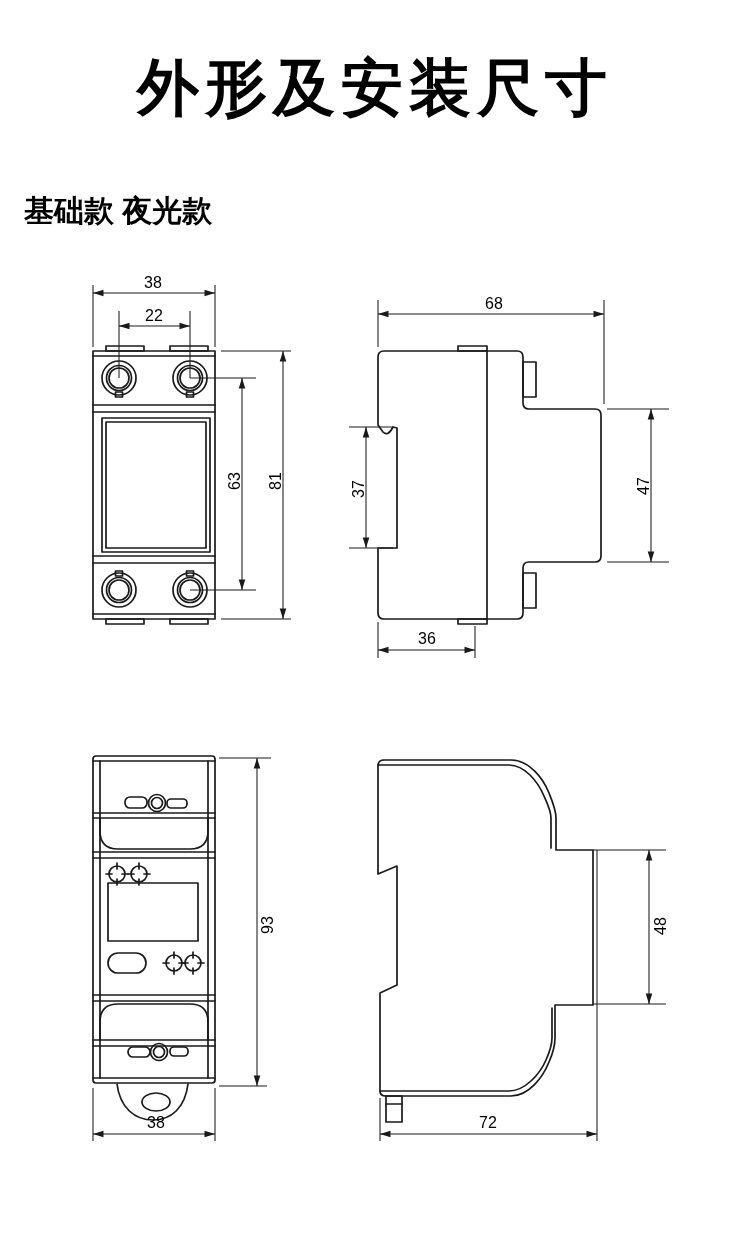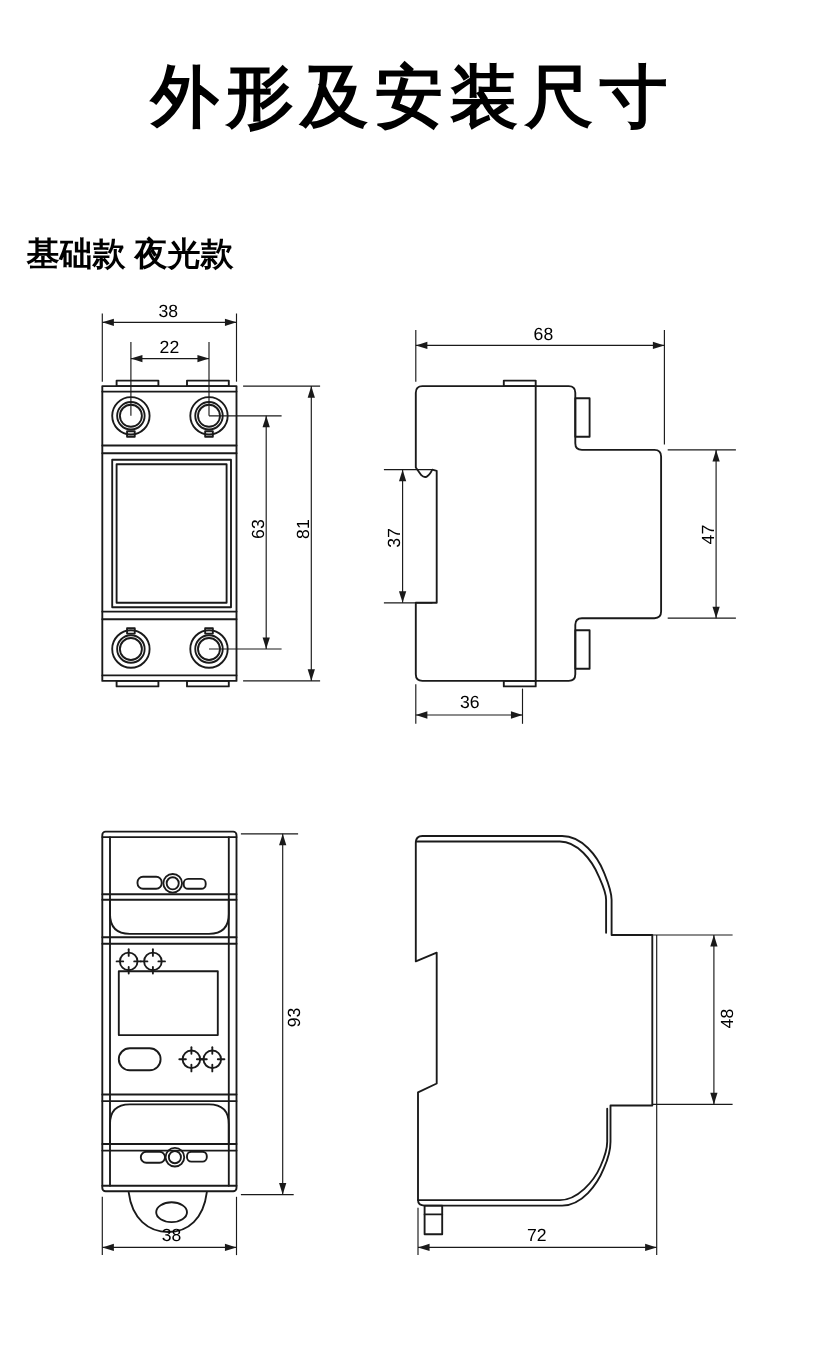--- a/index.html
+++ b/index.html
@@ -10,21 +10,21 @@
   }
   .title {
     position:absolute; top:46px; left:0; width:750px;
     text-align:center; font-size:62px; font-weight:700; letter-spacing:6px;
     color:var(--ink,#000); white-space:nowrap;font-family:Liberation Mono, monospace;
   }
   .section-label {
     position:absolute; left:24px; font-size:30px; font-weight:700;
     color:var(--ink,#000); white-space:nowrap;
   }
-  .s1 { top:211px; }
+  .s1 { top:191px; }
   .s2 { top:691px; }
   svg.draw { position:absolute; top:0; left:0; }
   svg.draw text {
     font-family:"Liberation Sans", sans-serif;
     font-size:16px; fill:var(--ink,#000);
   }
   .o { fill:none; stroke:var(--line,#1a1a1a); stroke-width:1.7; stroke-linejoin:round; stroke-linecap:round; }
   .d { fill:none; stroke:var(--line,#1a1a1a); stroke-width:1.05; }
 </style>
 </head>

